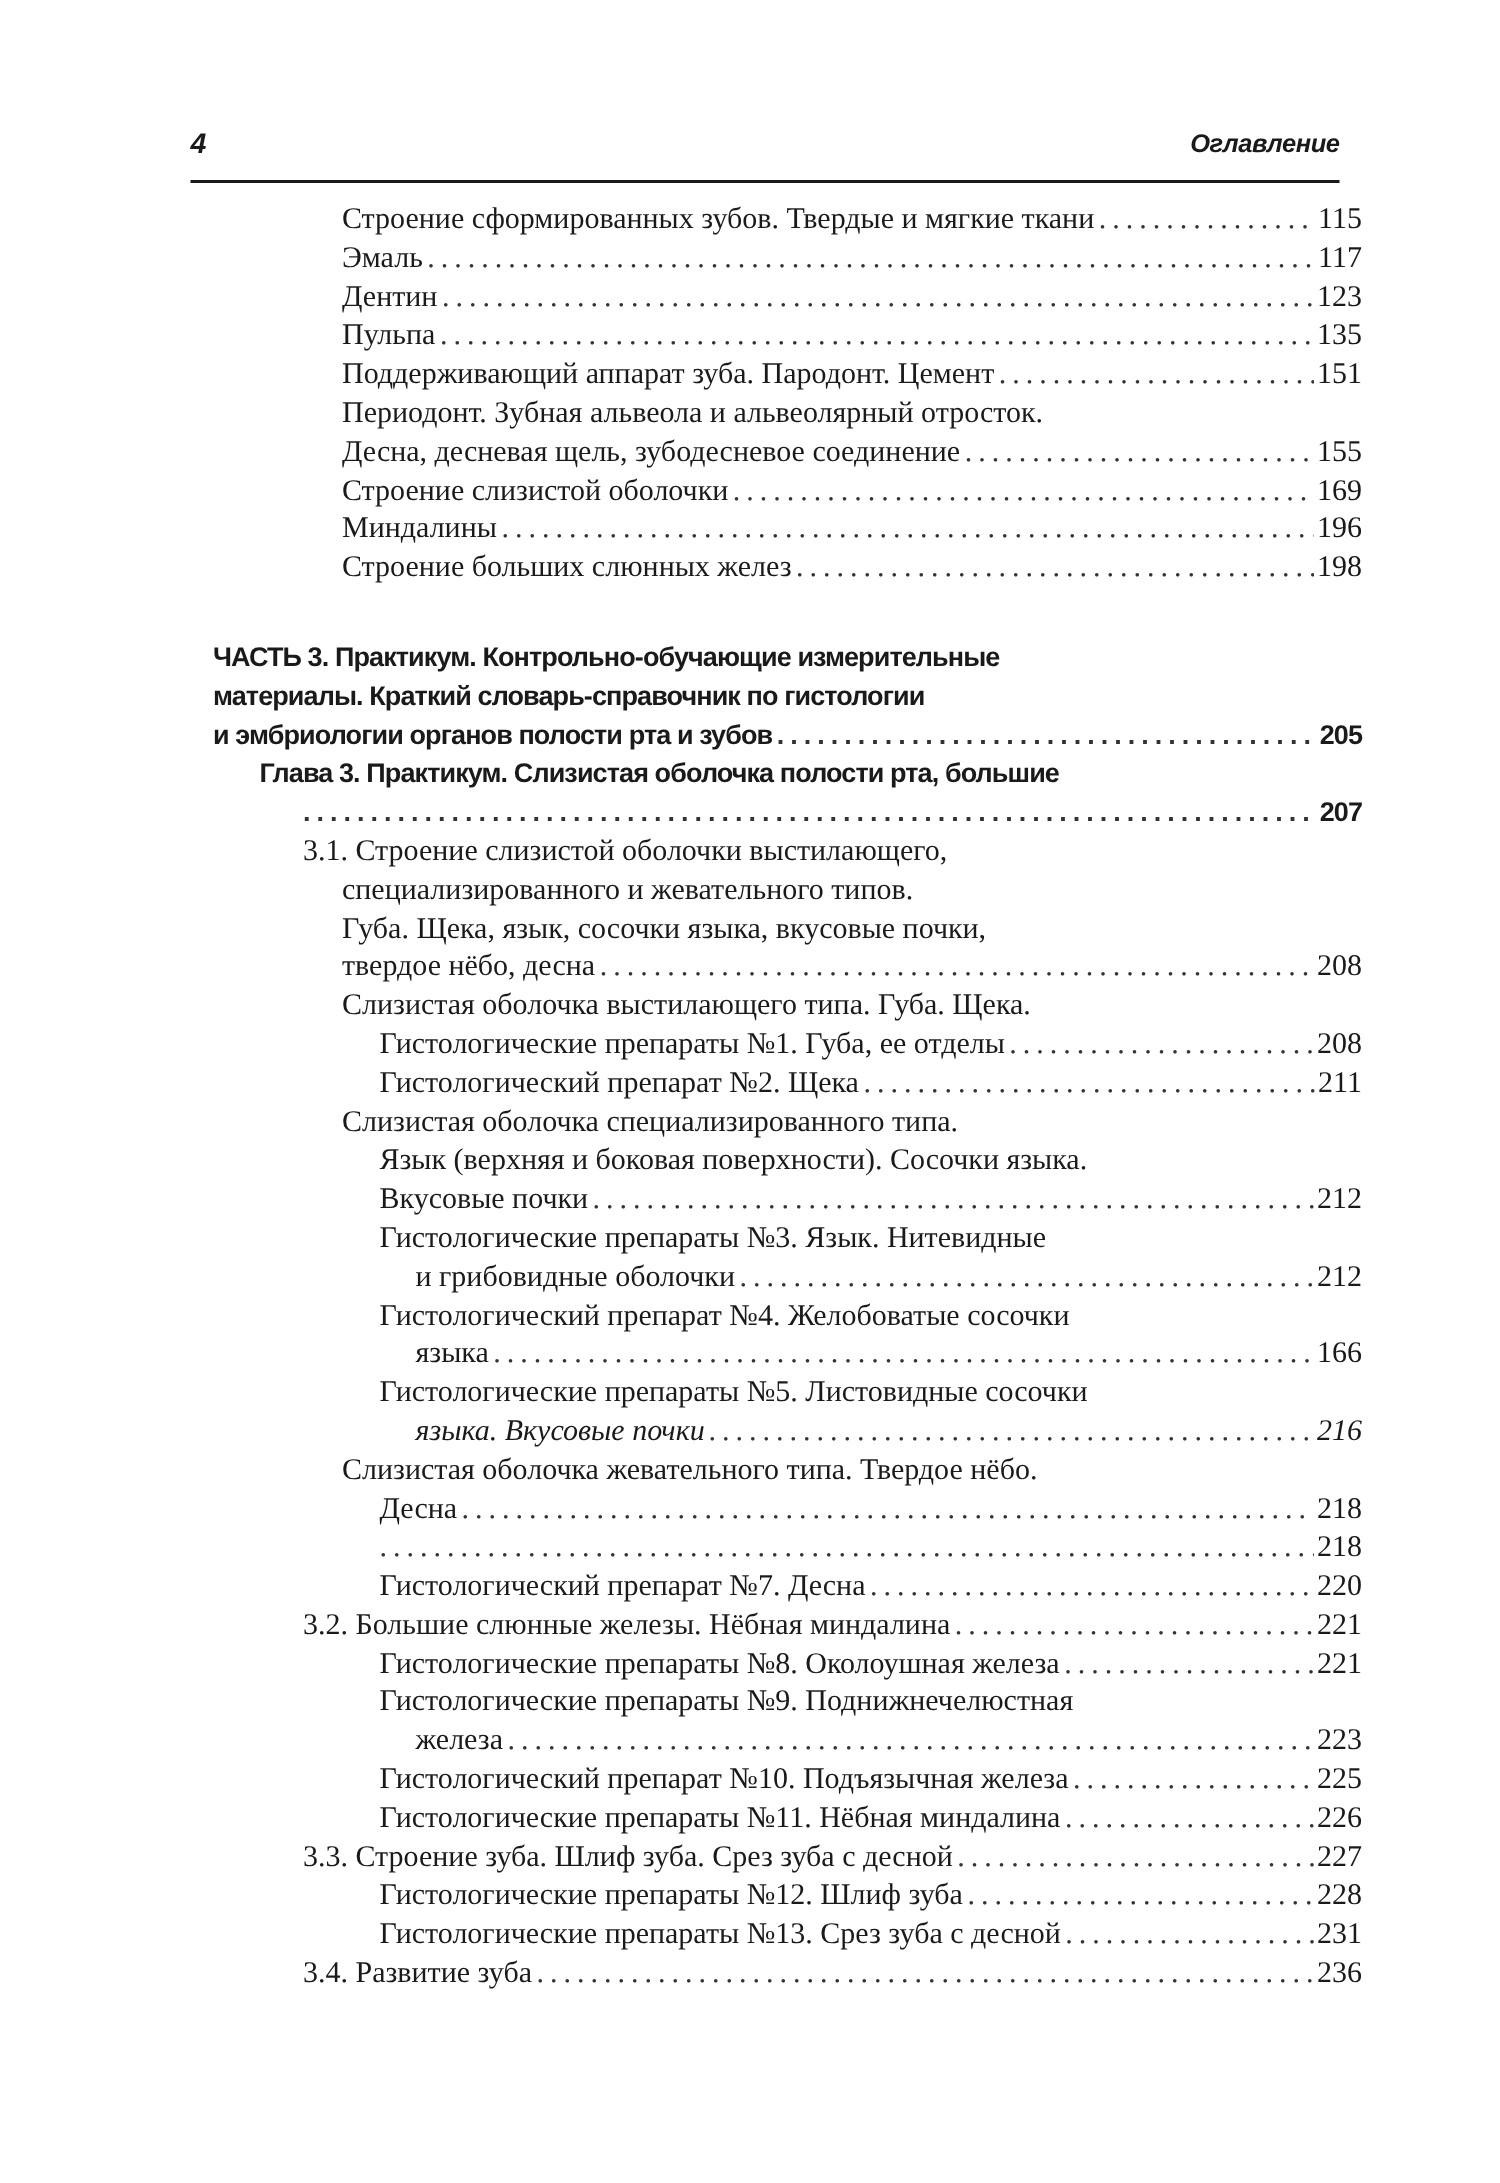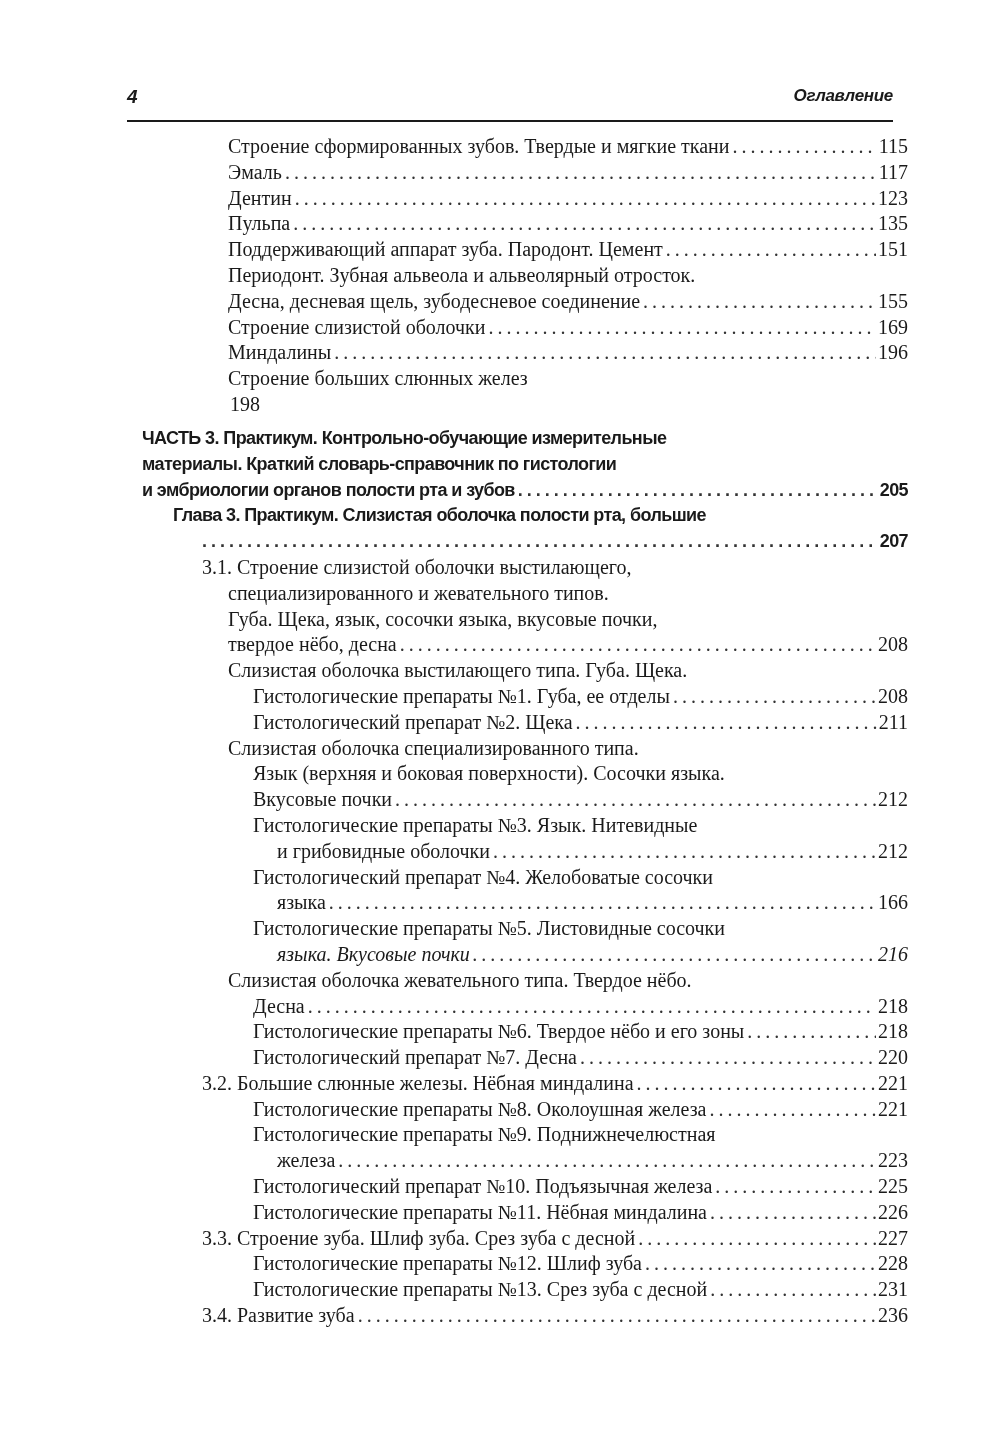--- a/index.html
+++ b/index.html
@@ -61,21 +61,21 @@
     <div class="line" style="padding-left: 86px;">
       <span class="t">Строение слизистой оболочки</span>
       <span class="d"></span>
       <span class="p">169</span>
     </div>
     <div class="line" style="padding-left: 86px;">
       <span class="t">Миндалины</span>
       <span class="d"></span>
       <span class="p">196</span>
     </div>
-    <div class="line" style="padding-left: 86px; flex-direction: column;">
+    <div class="line" style="padding-left: 86px;">
       <span class="t">Строение больших слюнных желез</span>
       <span class="d"></span>
       <span class="p">198</span>
     </div>
     <div class="gap"></div>
     <div class="line bold" style="padding-left: 0px;">
       <span class="t">ЧАСТЬ 3. Практикум. Контрольно-обучающие измерительные</span>
     </div>
     <div class="line bold" style="padding-left: 0px;">
       <span class="t">материалы. Краткий словарь-справочник по гистологии</span>
@@ -156,21 +156,20 @@
     </div>
     <div class="line" style="padding-left: 86px;">
       <span class="t">Слизистая оболочка жевательного типа. Твердое нёбо.</span>
     </div>
     <div class="line" style="padding-left: 111px;">
       <span class="t">Десна</span>
       <span class="d"></span>
       <span class="p">218</span>
     </div>
     <div class="line" style="padding-left: 111px;">
-      <span class="t">Гистологические препараты №6. Твердое нёбо и его зоны</span>
       <span class="d"></span>
       <span class="p">218</span>
     </div>
     <div class="line" style="padding-left: 111px;">
       <span class="t">Гистологический препарат №7. Десна</span>
       <span class="d"></span>
       <span class="p">220</span>
     </div>
     <div class="line" style="padding-left: 60px;">
       <span class="t">3.2. Большие слюнные железы. Нёбная миндалина</span>

